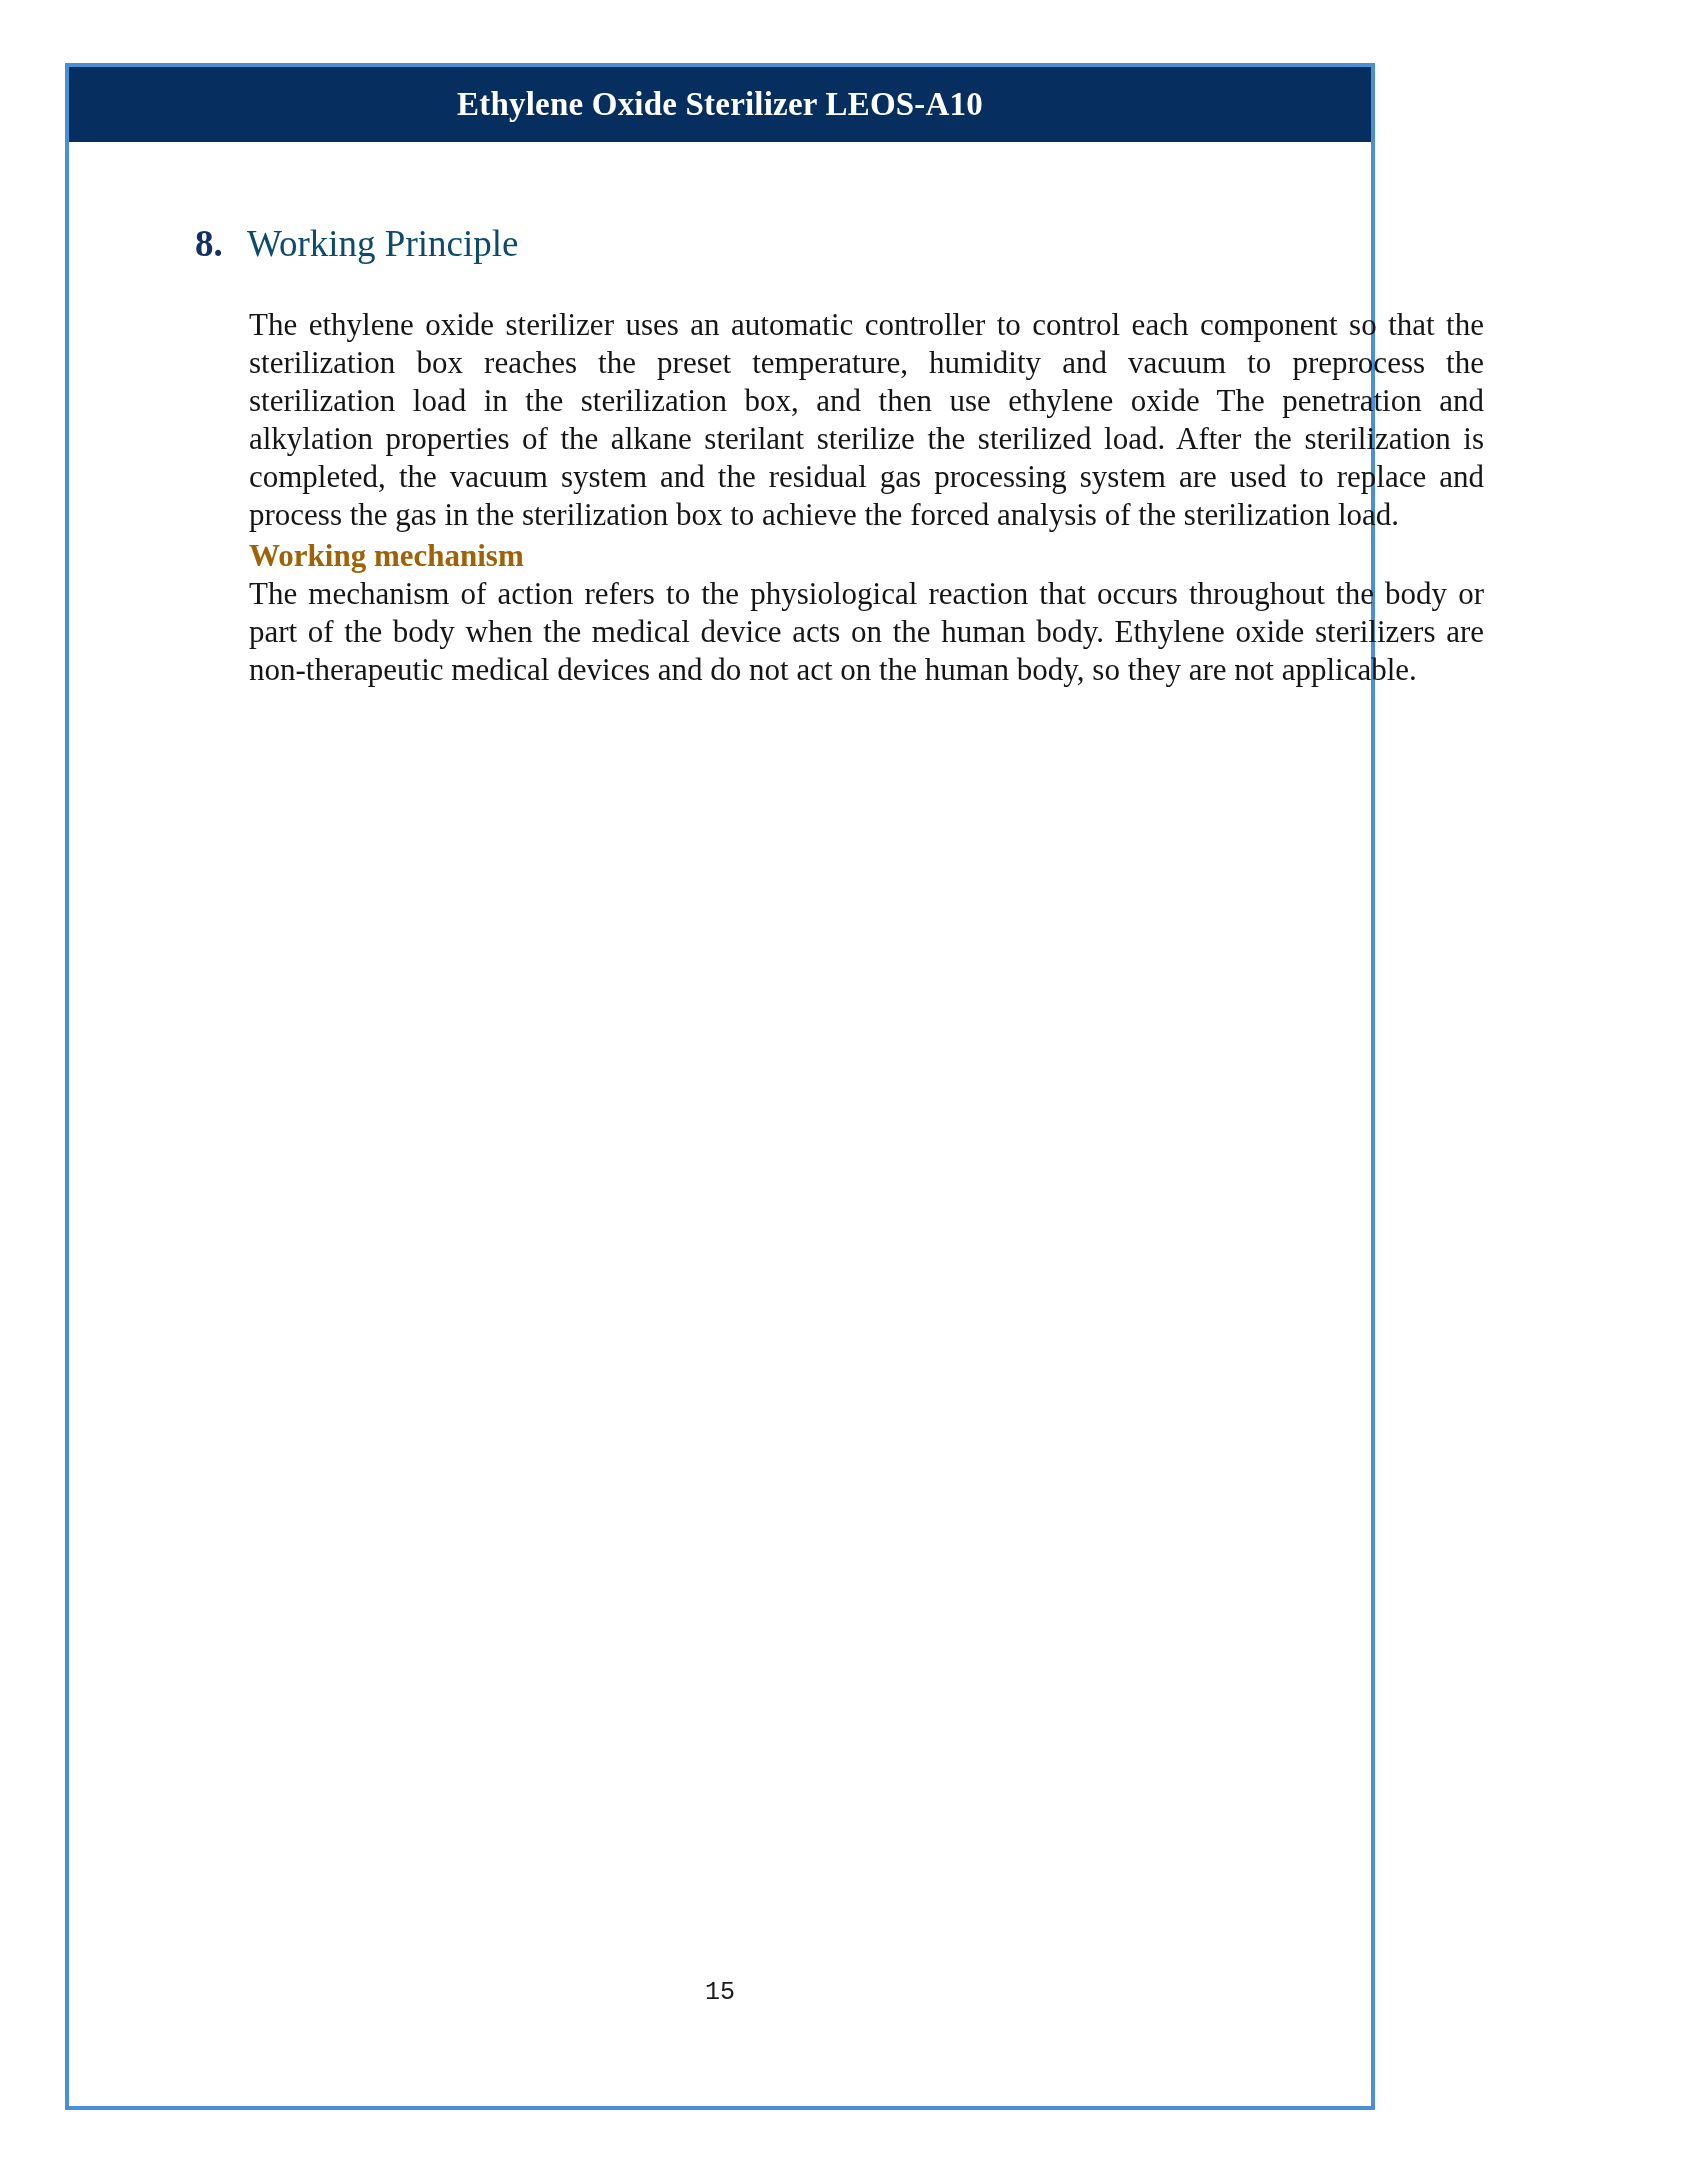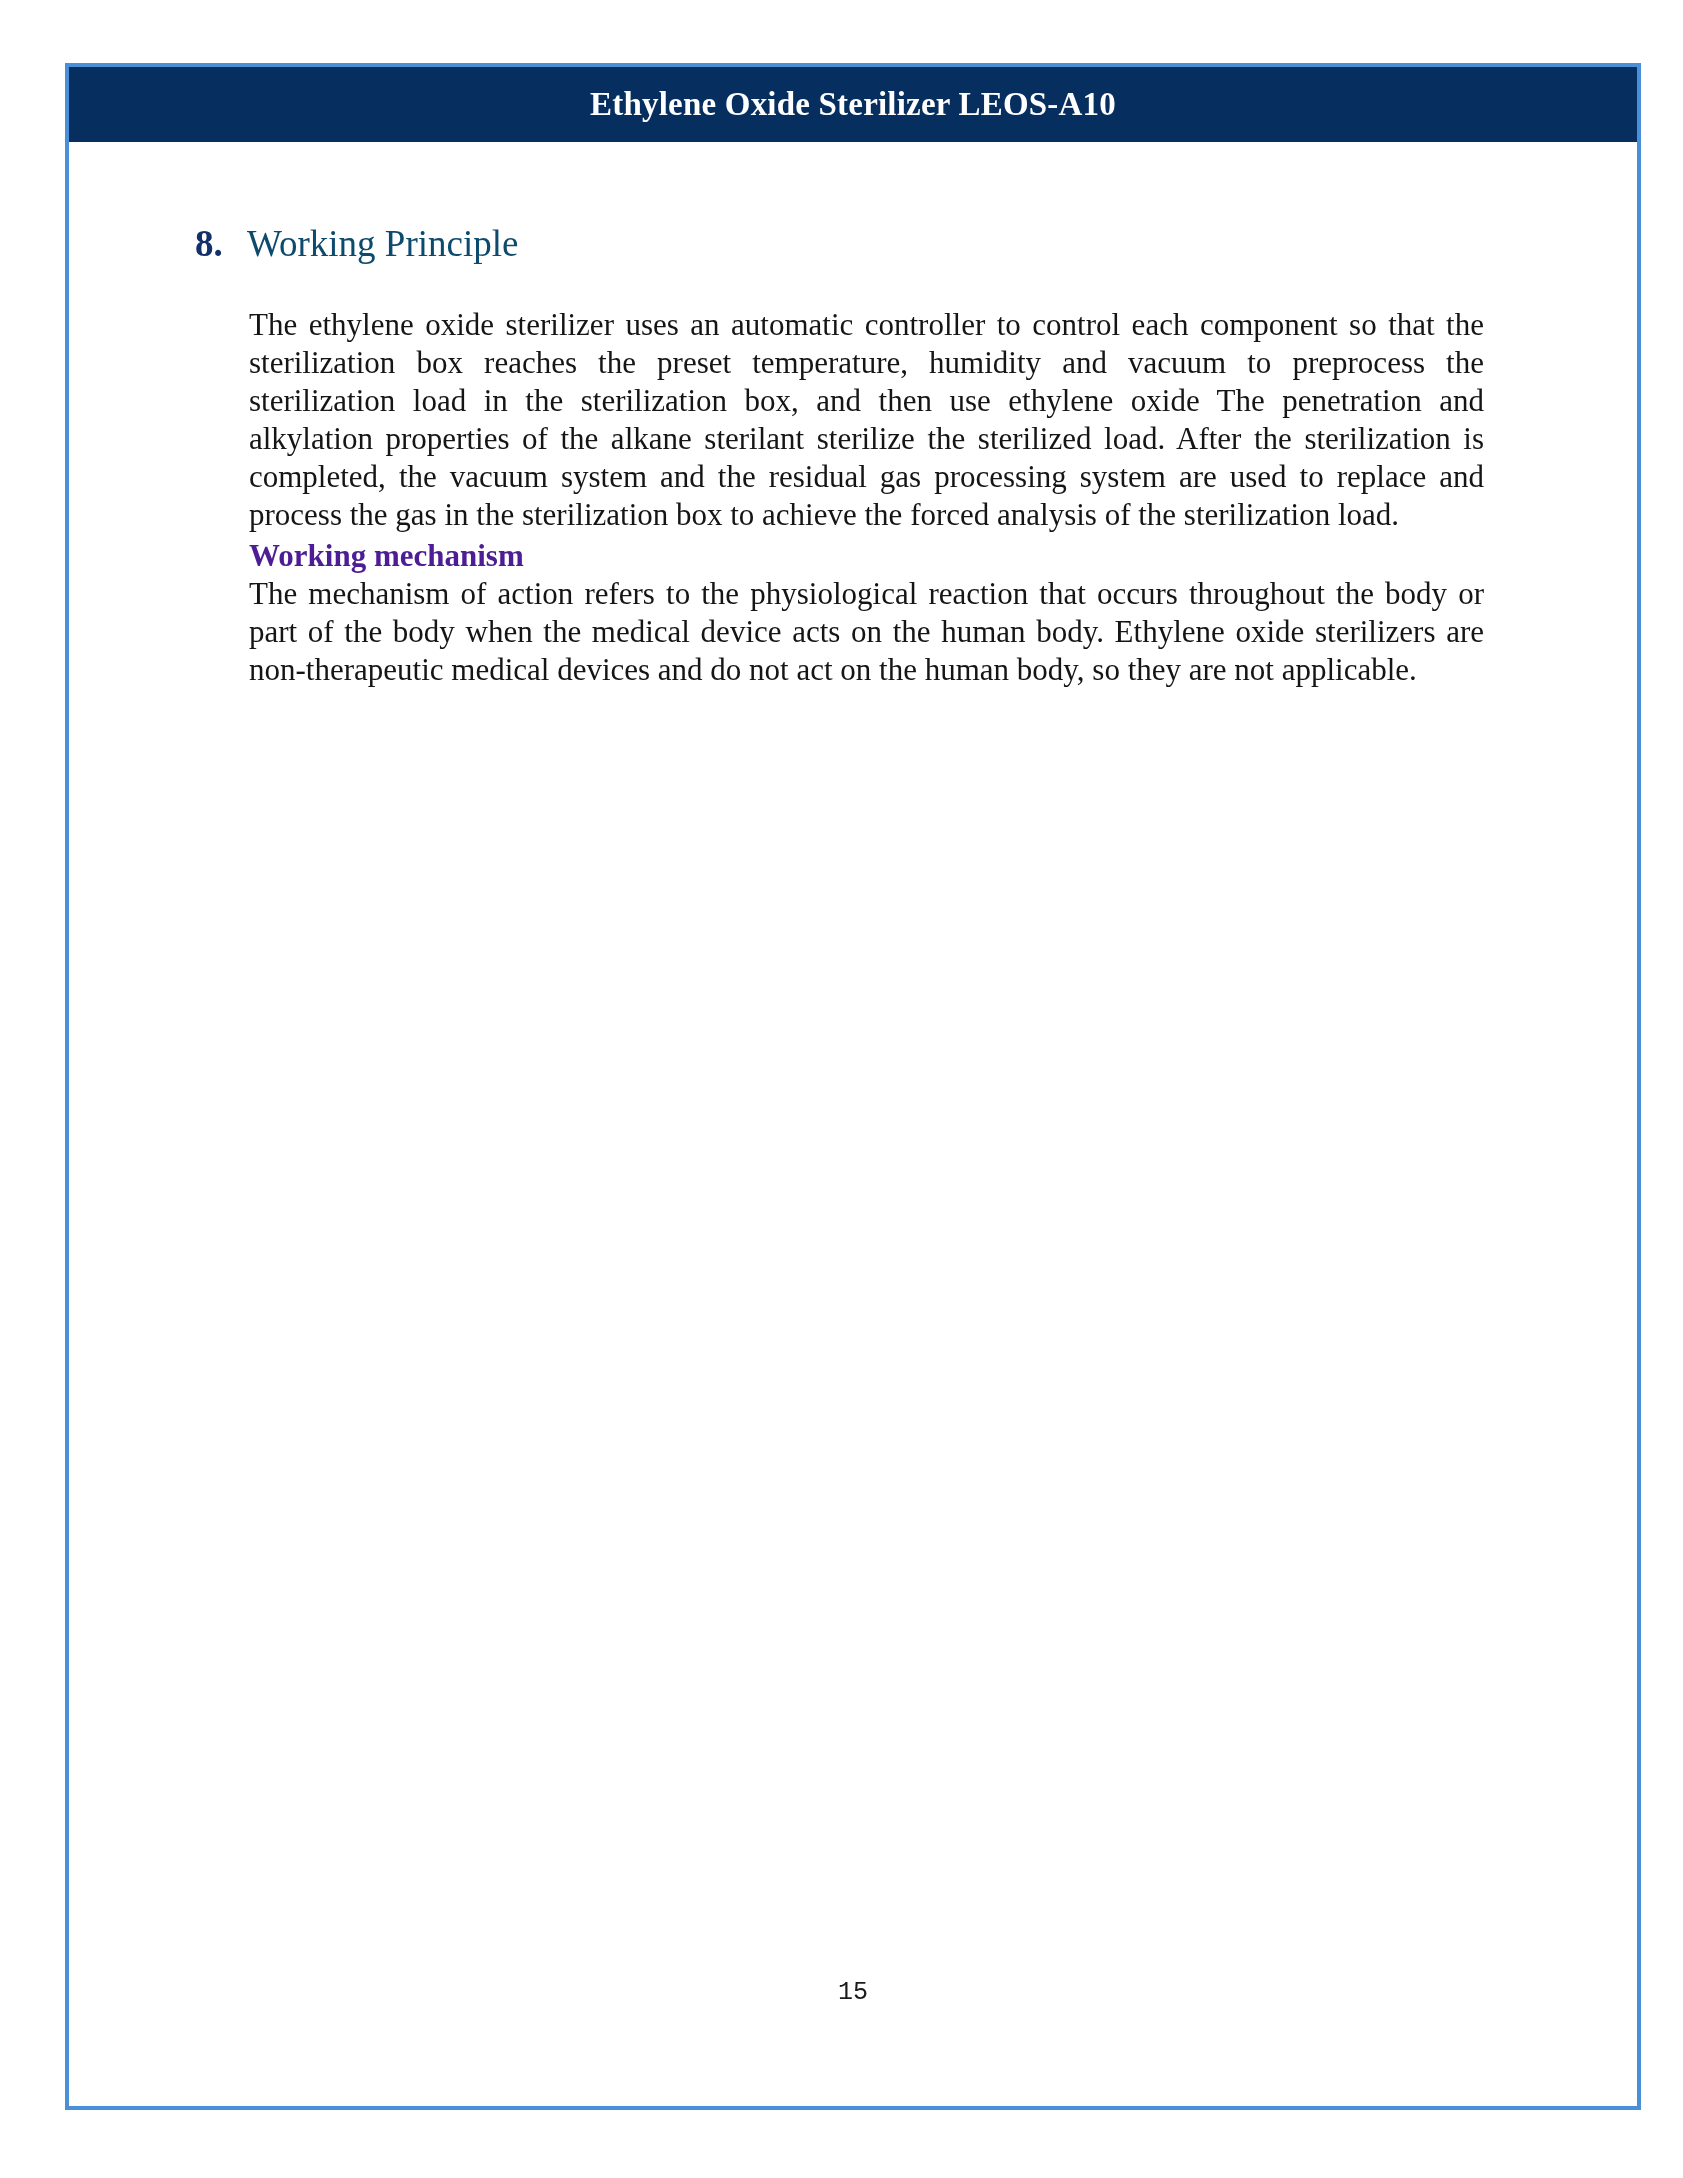--- a/index.html
+++ b/index.html
@@ -15,21 +15,21 @@
     background: #ffffff;
     overflow: hidden;
     font-family: "Liberation Serif", "DejaVu Serif", serif;
   }
 
   
   .page-frame {
     position: absolute;
     left: 65px;
     top: 63px;
-    width: 1576px;
+    width: 1310px;
     height: 2047px;
     border: 4px solid #4A90D9;
     box-sizing: border-box;
     background: #ffffff;
   }
 
   
   .header-banner {
     position: absolute;
     left: 0px;
@@ -111,21 +111,21 @@
   .para-1 {
     top: 164px;
   }
 
   .subhead {
     margin: 0;
     font-family: "Liberation Serif", "DejaVu Serif", serif;
     font-size: 31px;
     line-height: 38px;
     font-weight: bold;
-    color: #4c1d95;
+    color: #a16207;
     text-align: left;
   }
 
   .block-mechanism {
     top: 395px;
   }
 
   .page-number {
     position: absolute;
     left: 0;

